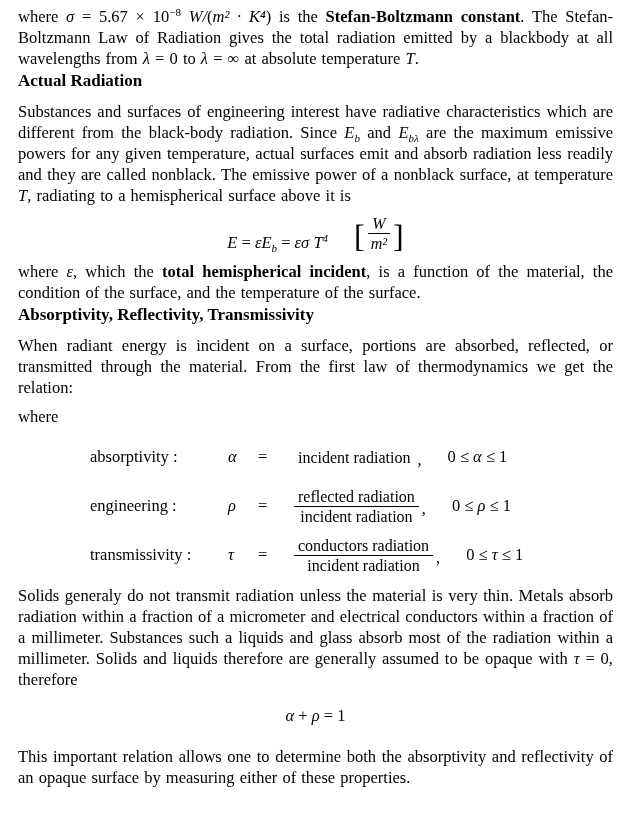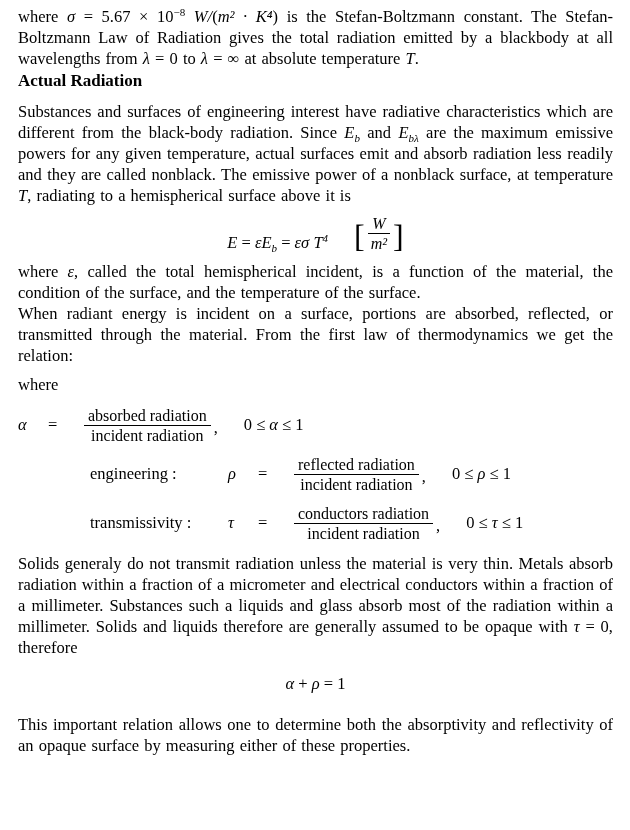--- a/index.html
+++ b/index.html
@@ -19,21 +19,21 @@
     word-spacing: 1px;
     margin: 0;
   }
   .heading {
     font-size: 17px;
     font-weight: bold;
     margin: 2px 0 10px 0;
     line-height: 20px;
   }
 
-  .seg-b { font-weight: normal; }
+  .seg-b { font-weight: bold; }
   .seg-i { font-style: italic; }
   .seg-sup { font-size: 11px; vertical-align: 6px; line-height: 0; }
   .seg-sub { font-size: 11px; vertical-align: -4px; line-height: 0; }
 
   .equation {
     display: flex;
     justify-content: center;
     align-items: flex-end;
     font-size: 16.5px;
     margin: 8px 0;
@@ -104,33 +104,34 @@
     <span class="math-body"><span class="seg-i">E</span><span> = </span><span class="seg-i">ε</span><span class="seg-i">E</span><span class="seg-i seg-sub">b</span><span> = </span><span class="seg-i">ε</span><span class="seg-i">σ </span><span class="seg-i">T</span><span class="seg-i seg-sup">4</span></span>
     <span class="unit-gap"></span>
     <span class="big-bracket">[</span>
     <span class="frac unit-frac">
       <span class="num">W</span>
       <span class="den">m²</span>
     </span>
     <span class="big-bracket">]</span>
   </div>
 
-  <p class="para"><span>where </span><span class="seg-i">ε</span><span>, called the </span><span class="seg-b">total hemispherical incident</span><span>, is a function of the material, the condition of the surface, and the temperature of the surface.</span></p>
+  <p class="para"><span>where </span><span class="seg-i">ε</span><span>, which the </span><span class="seg-b">total hemispherical incident</span><span>, is a function of the material, the condition of the surface, and the temperature of the surface.</span></p>
 
+  <h3 class="heading">Absorptivity, Reflectivity, Transmissivity</h3>
 
   <p class="para"><span>When radiant energy is incident on a surface, portions are absorbed, reflected, or transmitted through the material. From the first law of thermodynamics we get the relation:</span></p>
 
 
   <p class="where-line">where</p>
 
   <div class="def-row">
+    <span class="def-label">absorptivity :</span>
     <span class="def-symbol">α</span>
     <span class="def-equals">=</span>
     <span class="frac">
-      <span class="num">absorbed radiation</span>
       <span class="den">incident radiation</span>
     </span>
     <span class="def-comma">,</span>
     <span class="def-range"><span>0 ≤ </span><span class="seg-i">α</span><span> ≤ 1</span></span>
   </div>
 
   <div class="def-row">
     <span class="def-label">engineering :</span>
     <span class="def-symbol">ρ</span>
     <span class="def-equals">=</span>

